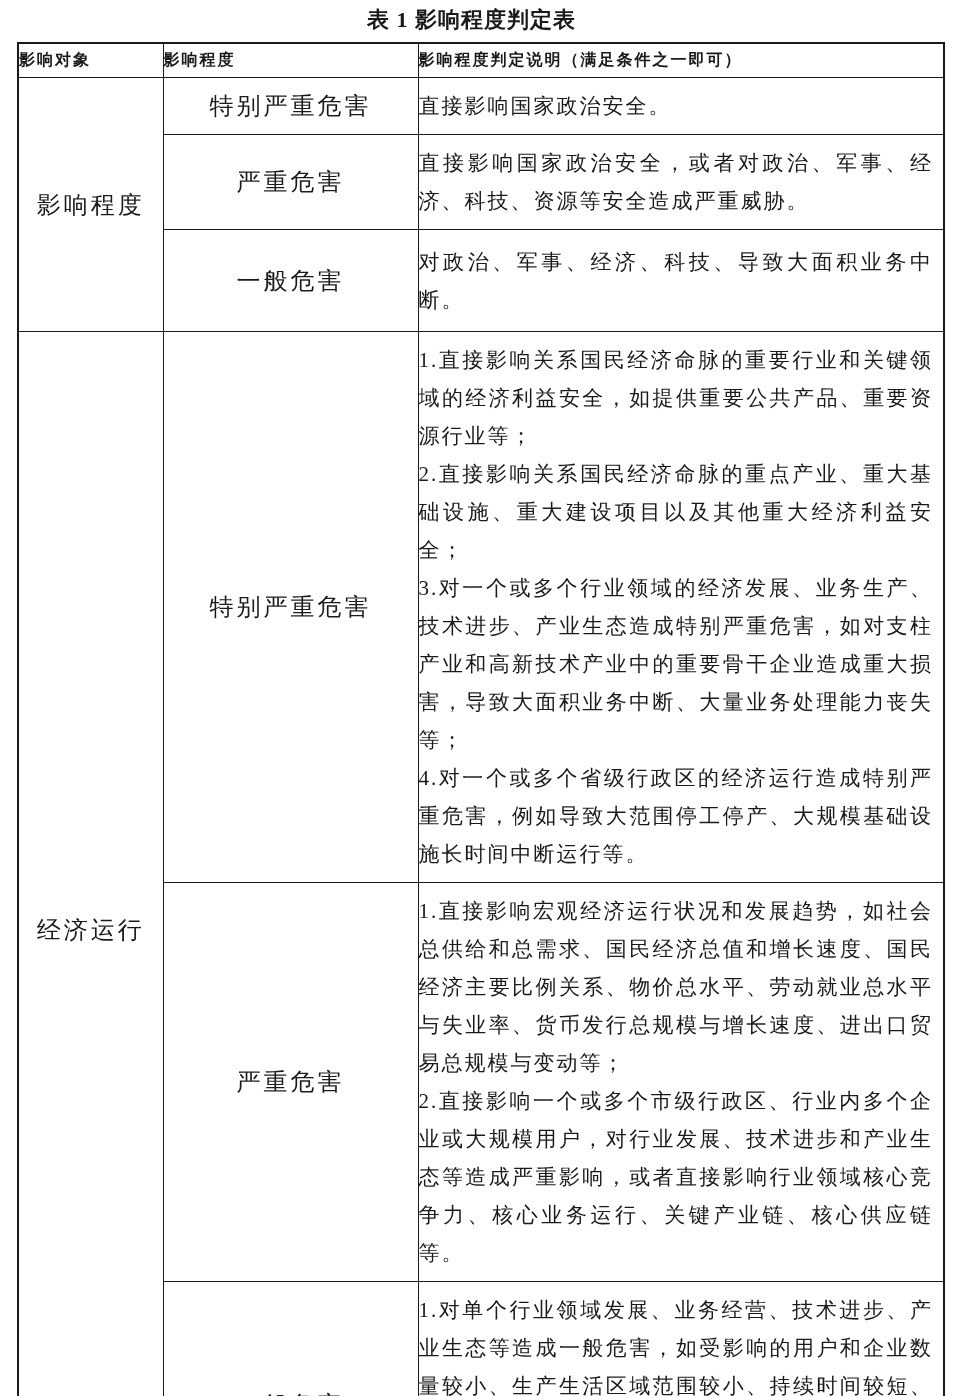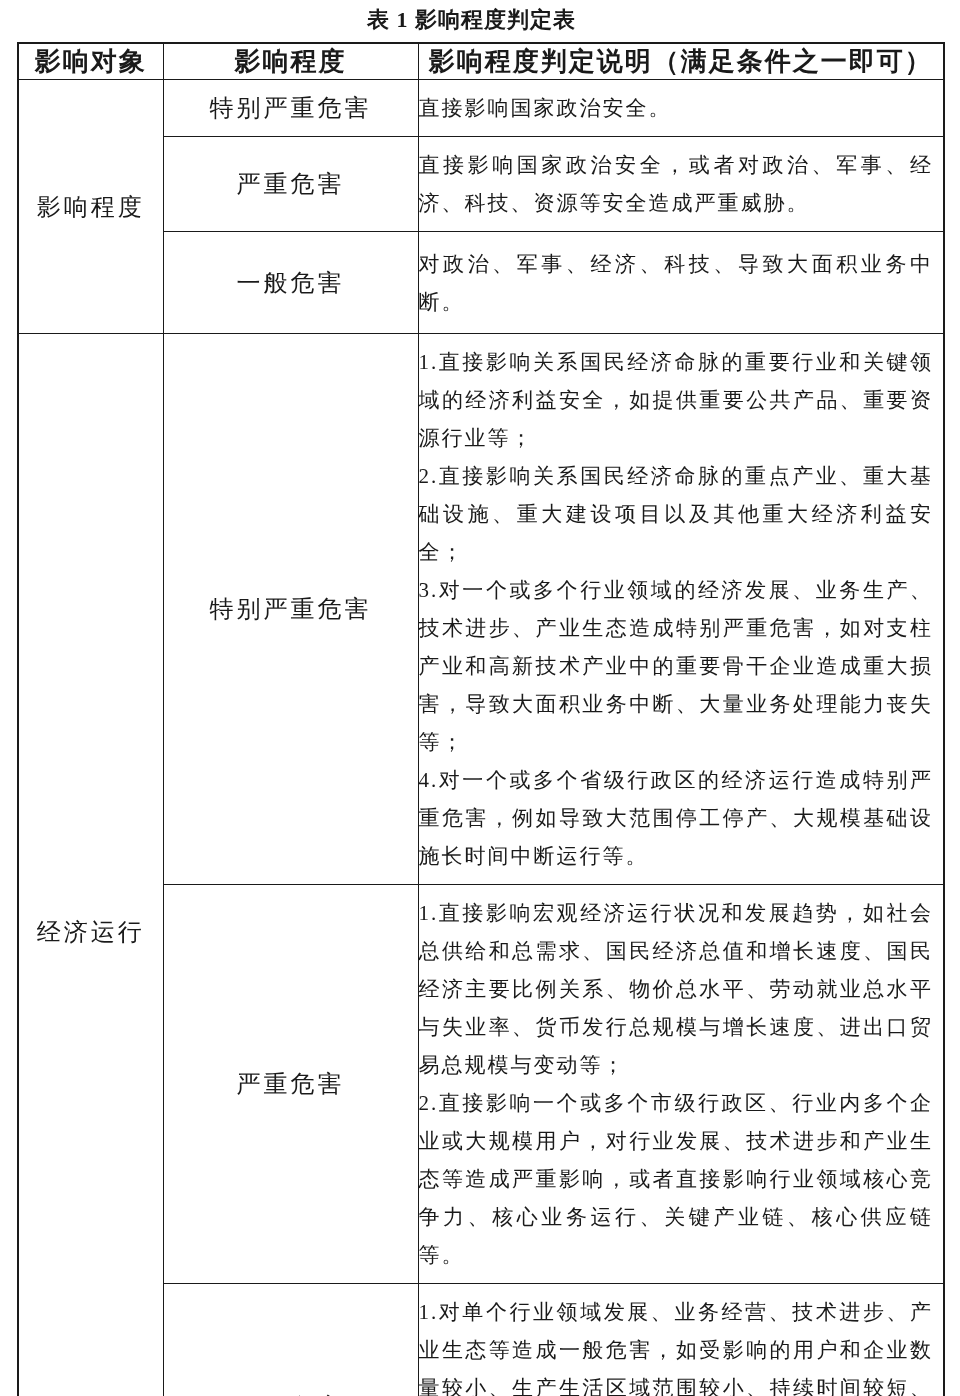--- a/index.html
+++ b/index.html
@@ -32,23 +32,23 @@
   .impact-table col.c-degree { width: 255px; }
   .impact-table col.c-desc   { width: 526px; }
 
   .impact-table th,
   .impact-table td {
     border: 1px solid #1a1a1a;
     padding: 0;
     vertical-align: middle;
   }
   .impact-table th {
-    font-size: 26px;
+    font-size: 16px;
     font-weight: bold;
-    text-align: center;
+    text-align: left;
     letter-spacing: 2px;
     height: 33px;
   }
   td.cell-object,
   td.cell-degree {
     font-size: 24px;
     font-weight: normal;
     text-align: center;
     letter-spacing: 3px;
   }

